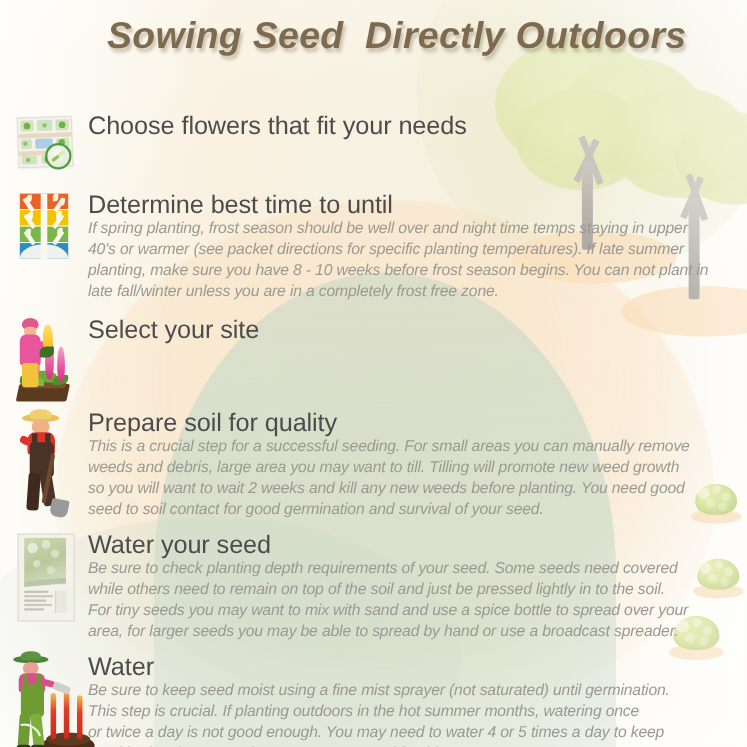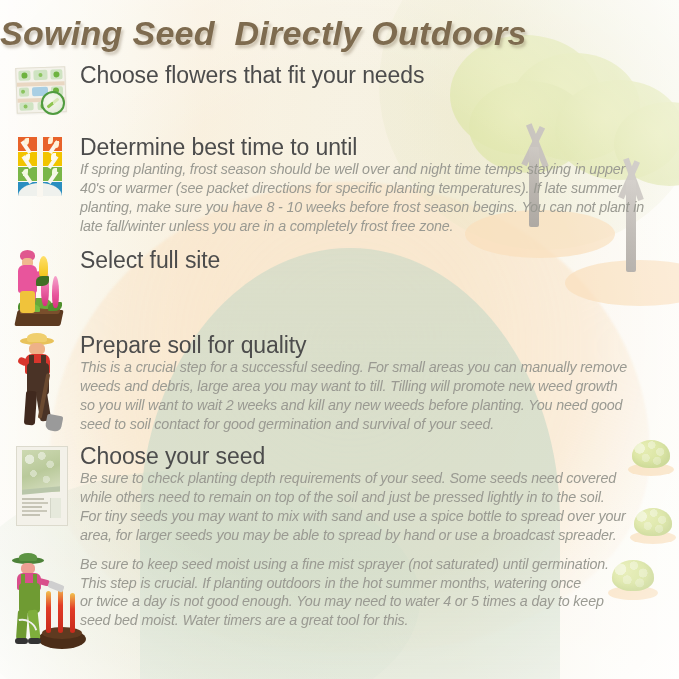--- a/index.html
+++ b/index.html
@@ -165,37 +165,38 @@
       radial-gradient(circle at 36% 64%, rgba(255,255,255,0.28) 0 13%, transparent 14%),
       radial-gradient(circle at 66% 74%, rgba(255,255,255,0.25) 0 12%, transparent 13%);
   }
 
   
   .title {
     position: absolute;
     top: 14px;
     left: 0;
     width: 624px;
-    text-align: left;
+    text-align: right;
     font-family: "Liberation Sans", sans-serif;
     font-style: italic;
     font-weight: bold;
     font-size: 34px;
     letter-spacing: 0.3px;
     color: #7e6b4f;
     text-shadow: 2px 3px 3px rgba(120,104,78,0.35);
     white-space: pre;
     z-index: 6;
   }
 
   
   .content {
     position: absolute;
     inset: 0;
     z-index: 5;
+    margin-top: 39px;
   }
   .step {
     position: absolute;
     left: 0;
     width: 679px;
   }
   .step-icon {
     position: absolute;
     left: 12px;
     top: 0;
@@ -445,21 +446,21 @@
           <div class="r" style="left:14px; top:10px; width:11px; height:9px; background:#f0b98f; border-radius:40%;"></div>
           <div class="r" style="left:10px; top:17px; width:19px; height:28px; background:#e8559c; border-radius:6px 6px 3px 3px;"></div>
           <div class="r" style="left:12px; top:43px; width:15px; height:22px; background:#f0c33b; border-radius:3px;"></div>
           <div class="r" style="left:27px; top:24px; width:10px; height:7px; background:#e8559c; border-radius:3px; transform:rotate(22deg);"></div>
 
           <div class="r" style="left:31px; top:8px; width:9px; height:22px; background:linear-gradient(180deg,#ffe06a 0%,#f3c316 100%); border-radius:50% 50% 30% 30%;"></div>
           <div class="r" style="left:28px; top:28px; width:13px; height:10px; background:#3f6f24; border-radius:50% 10% 50% 10%;"></div>
         </div>
       </div>
       <div class="step-text">
-        <div class="step-heading">Select full site</div>
+        <div class="step-heading">Select your site</div>
       </div>
     </div>
 
     <div class="step" style="top:333px;">
       <div class="step-icon" style="width:62px; height:100px; left:14px;">
         <div class="icon-box" style="width:62px;height:100px;">
 
           <div class="r" style="left:6px; top:4px; width:34px; height:8px; background:#e8c25a; border-radius:50%;"></div>
           <div class="r" style="left:13px; top:0px; width:20px; height:9px; background:#f0cf6e; border-radius:50% 50% 20% 20%;"></div>
 
@@ -505,21 +506,21 @@
 
           <div class="r" style="left:8px;  top:54px; width:22px; height:2px; background:#c4c2b4;"></div>
           <div class="r" style="left:8px;  top:58px; width:26px; height:2px; background:#cac8ba;"></div>
           <div class="r" style="left:8px;  top:62px; width:20px; height:2px; background:#c4c2b4;"></div>
           <div class="r" style="left:8px;  top:66px; width:25px; height:2px; background:#cac8ba;"></div>
           <div class="r" style="left:8px;  top:70px; width:18px; height:2px; background:#c4c2b4;"></div>
           <div class="r" style="left:36px; top:54px; width:10px; height:20px; background:#e6e9dc; border-left:1px solid #d3d6c8;"></div>
         </div>
       </div>
       <div class="step-text">
-        <div class="step-heading">Choose your seed</div>
+        <div class="step-heading">Water your seed</div>
         <div class="step-body">Be sure to check planting depth requirements of  your seed.  Some seeds need covered
 while others need to remain on top of the soil and just be pressed lightly in to the  soil.
 For tiny seeds you may want to mix with sand and use a spice bottle to spread over your
 area, for larger seeds you may be able to spread by hand or use a broadcast spreader.</div>
       </div>
     </div>
 
     <div class="step" style="top:555px;">
       <div class="step-icon" style="width:80px; height:100px; left:8px;">
         <div class="icon-box" style="width:80px;height:100px;">
@@ -546,20 +547,21 @@
           <div class="r" style="left:9px;  top:55px; width:10px; height:30px; background:#6f9b33; border-radius:3px; transform:rotate(4deg);"></div>
           <div class="r" style="left:21px; top:55px; width:10px; height:30px; background:#7fae3c; border-radius:3px; transform:rotate(-6deg);"></div>
           <div class="r" style="left:7px;  top:83px; width:13px; height:6px; background:#333; border-radius:3px;"></div>
           <div class="r" style="left:20px; top:83px; width:13px; height:6px; background:#333; border-radius:3px;"></div>
 
           <div class="r" style="left:40px; top:28px; width:16px; height:7px; background:#cfcfcf; border-radius:2px; transform:rotate(22deg);"></div>
           <div class="r" style="left:0px;  top:64px; width:26px; height:24px; border:2px solid #efefef; border-radius:50%; border-color:#efefef transparent transparent transparent; transform:rotate(30deg);"></div>
         </div>
       </div>
       <div class="step-text">
+        <div class="step-heading">Water</div>
         <div class="step-body">Be sure to keep seed moist using a fine mist sprayer (not saturated) until germination.
 This step is crucial. If planting outdoors in the hot summer months, watering once
  or twice a day is not good enough. You may need to water 4 or 5 times a day to keep
 seed bed moist. Water timers are a great tool for this.</div>
       </div>
     </div>
 
   </div>
 </div>
 

